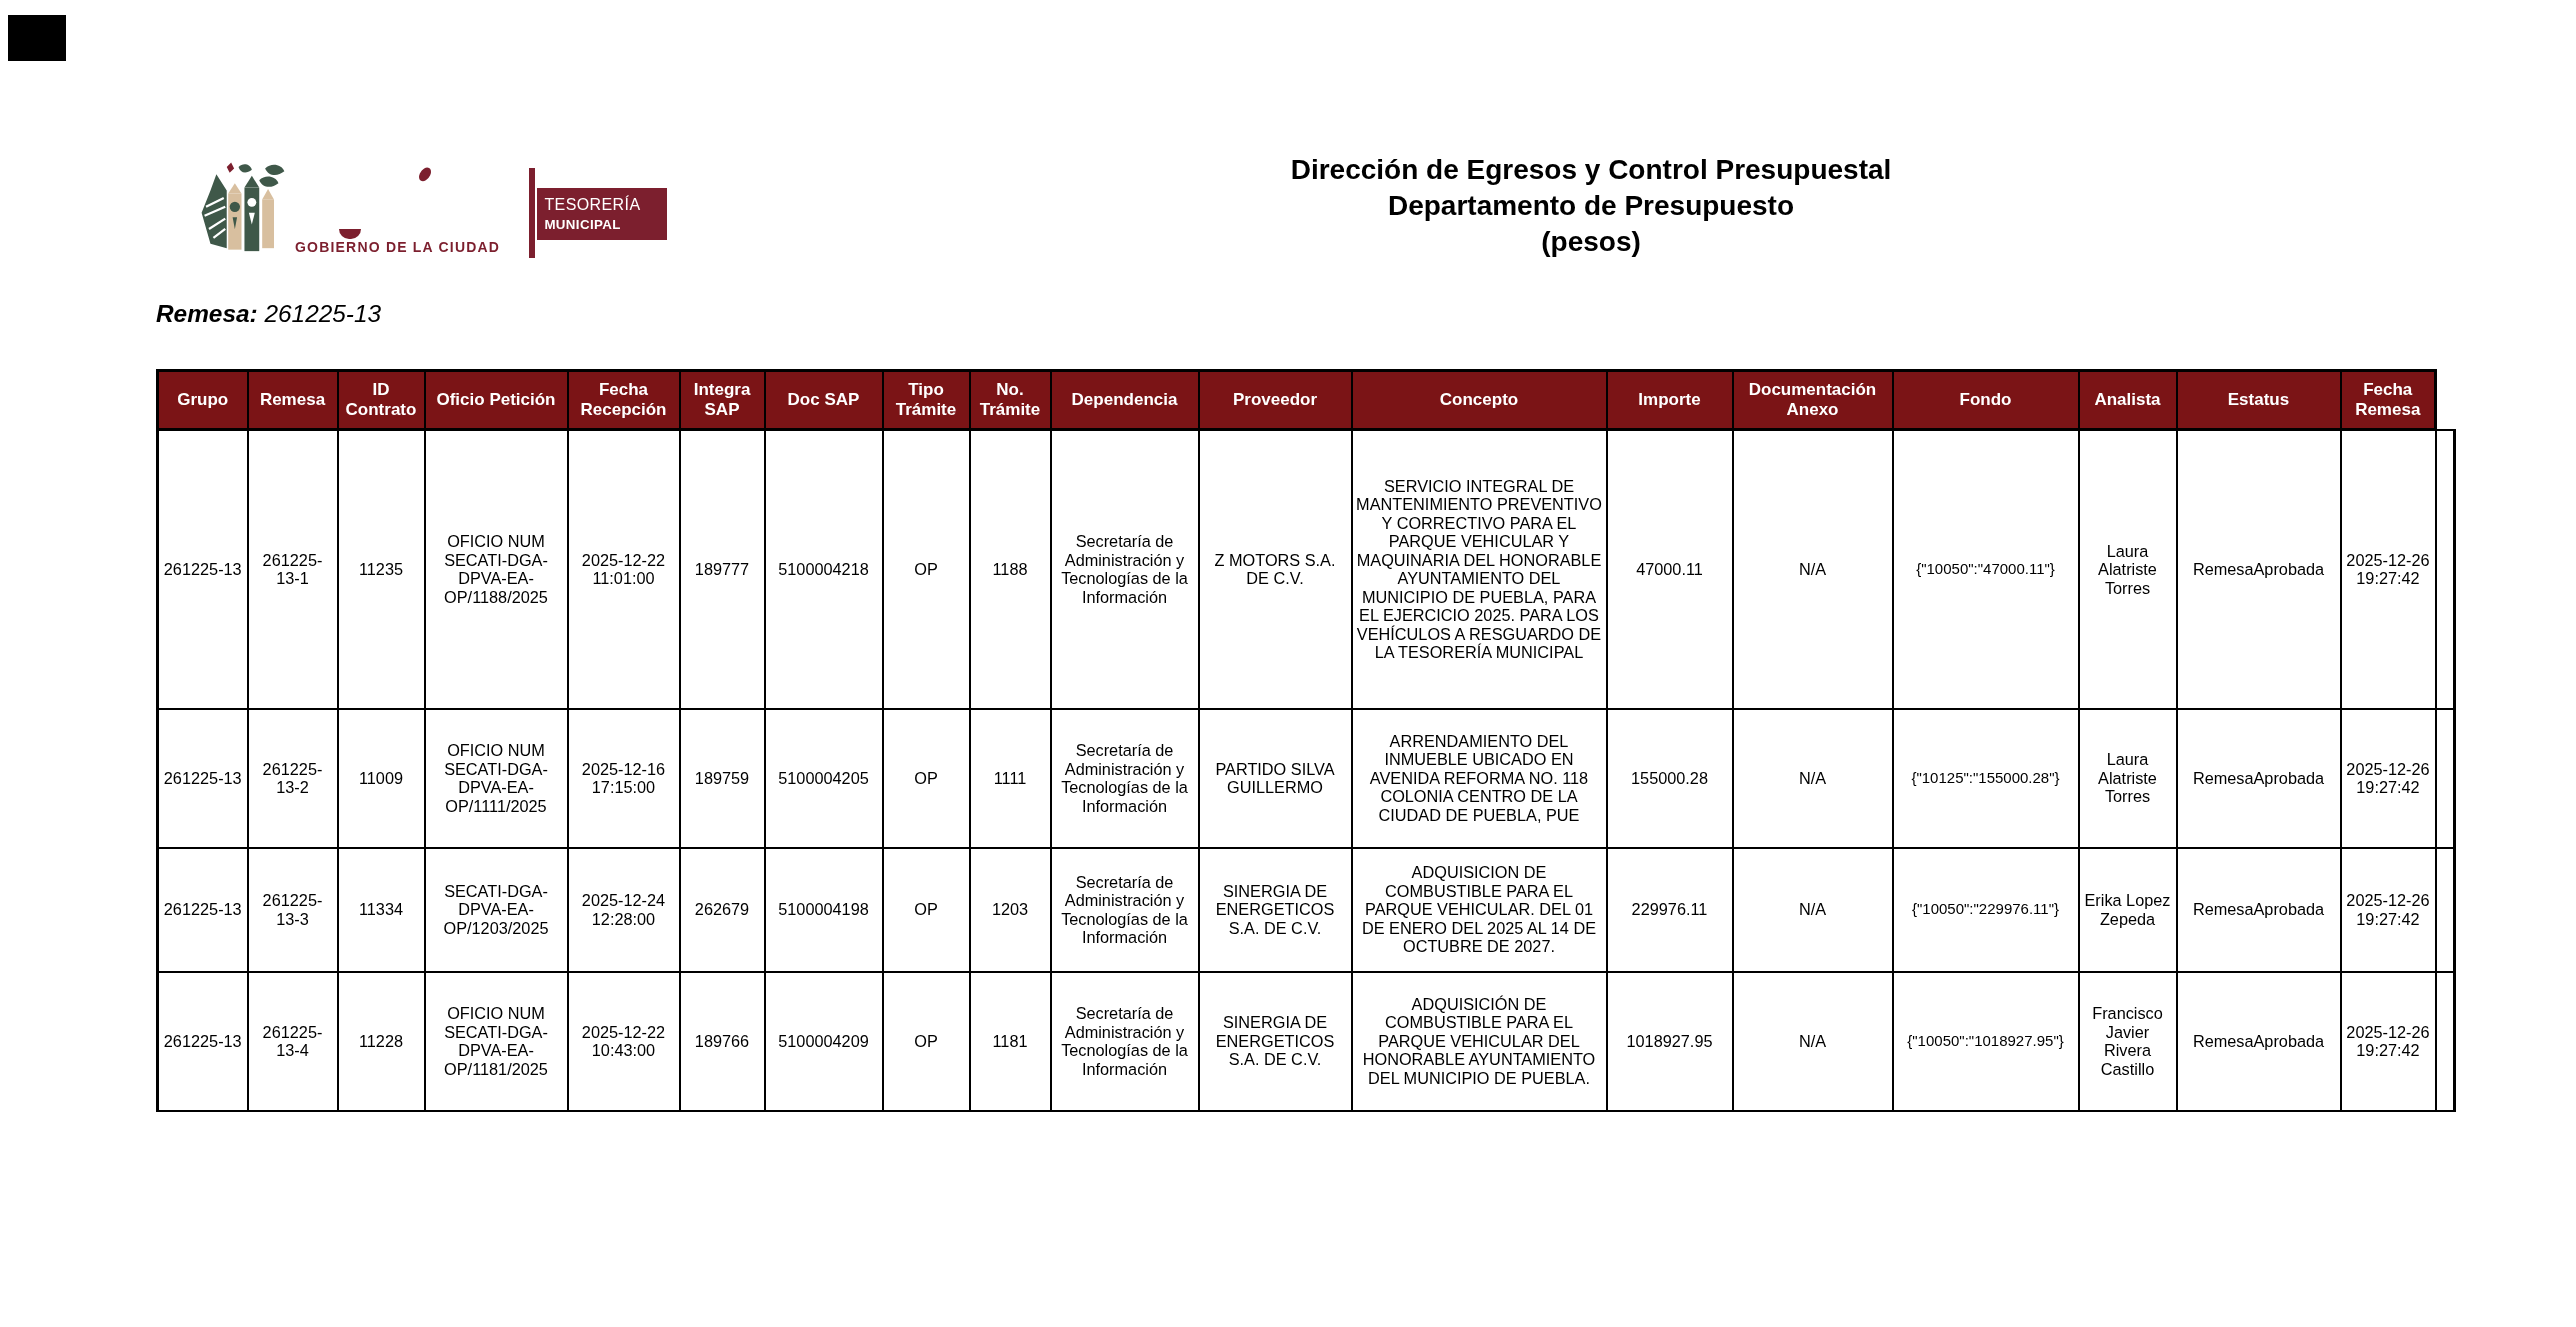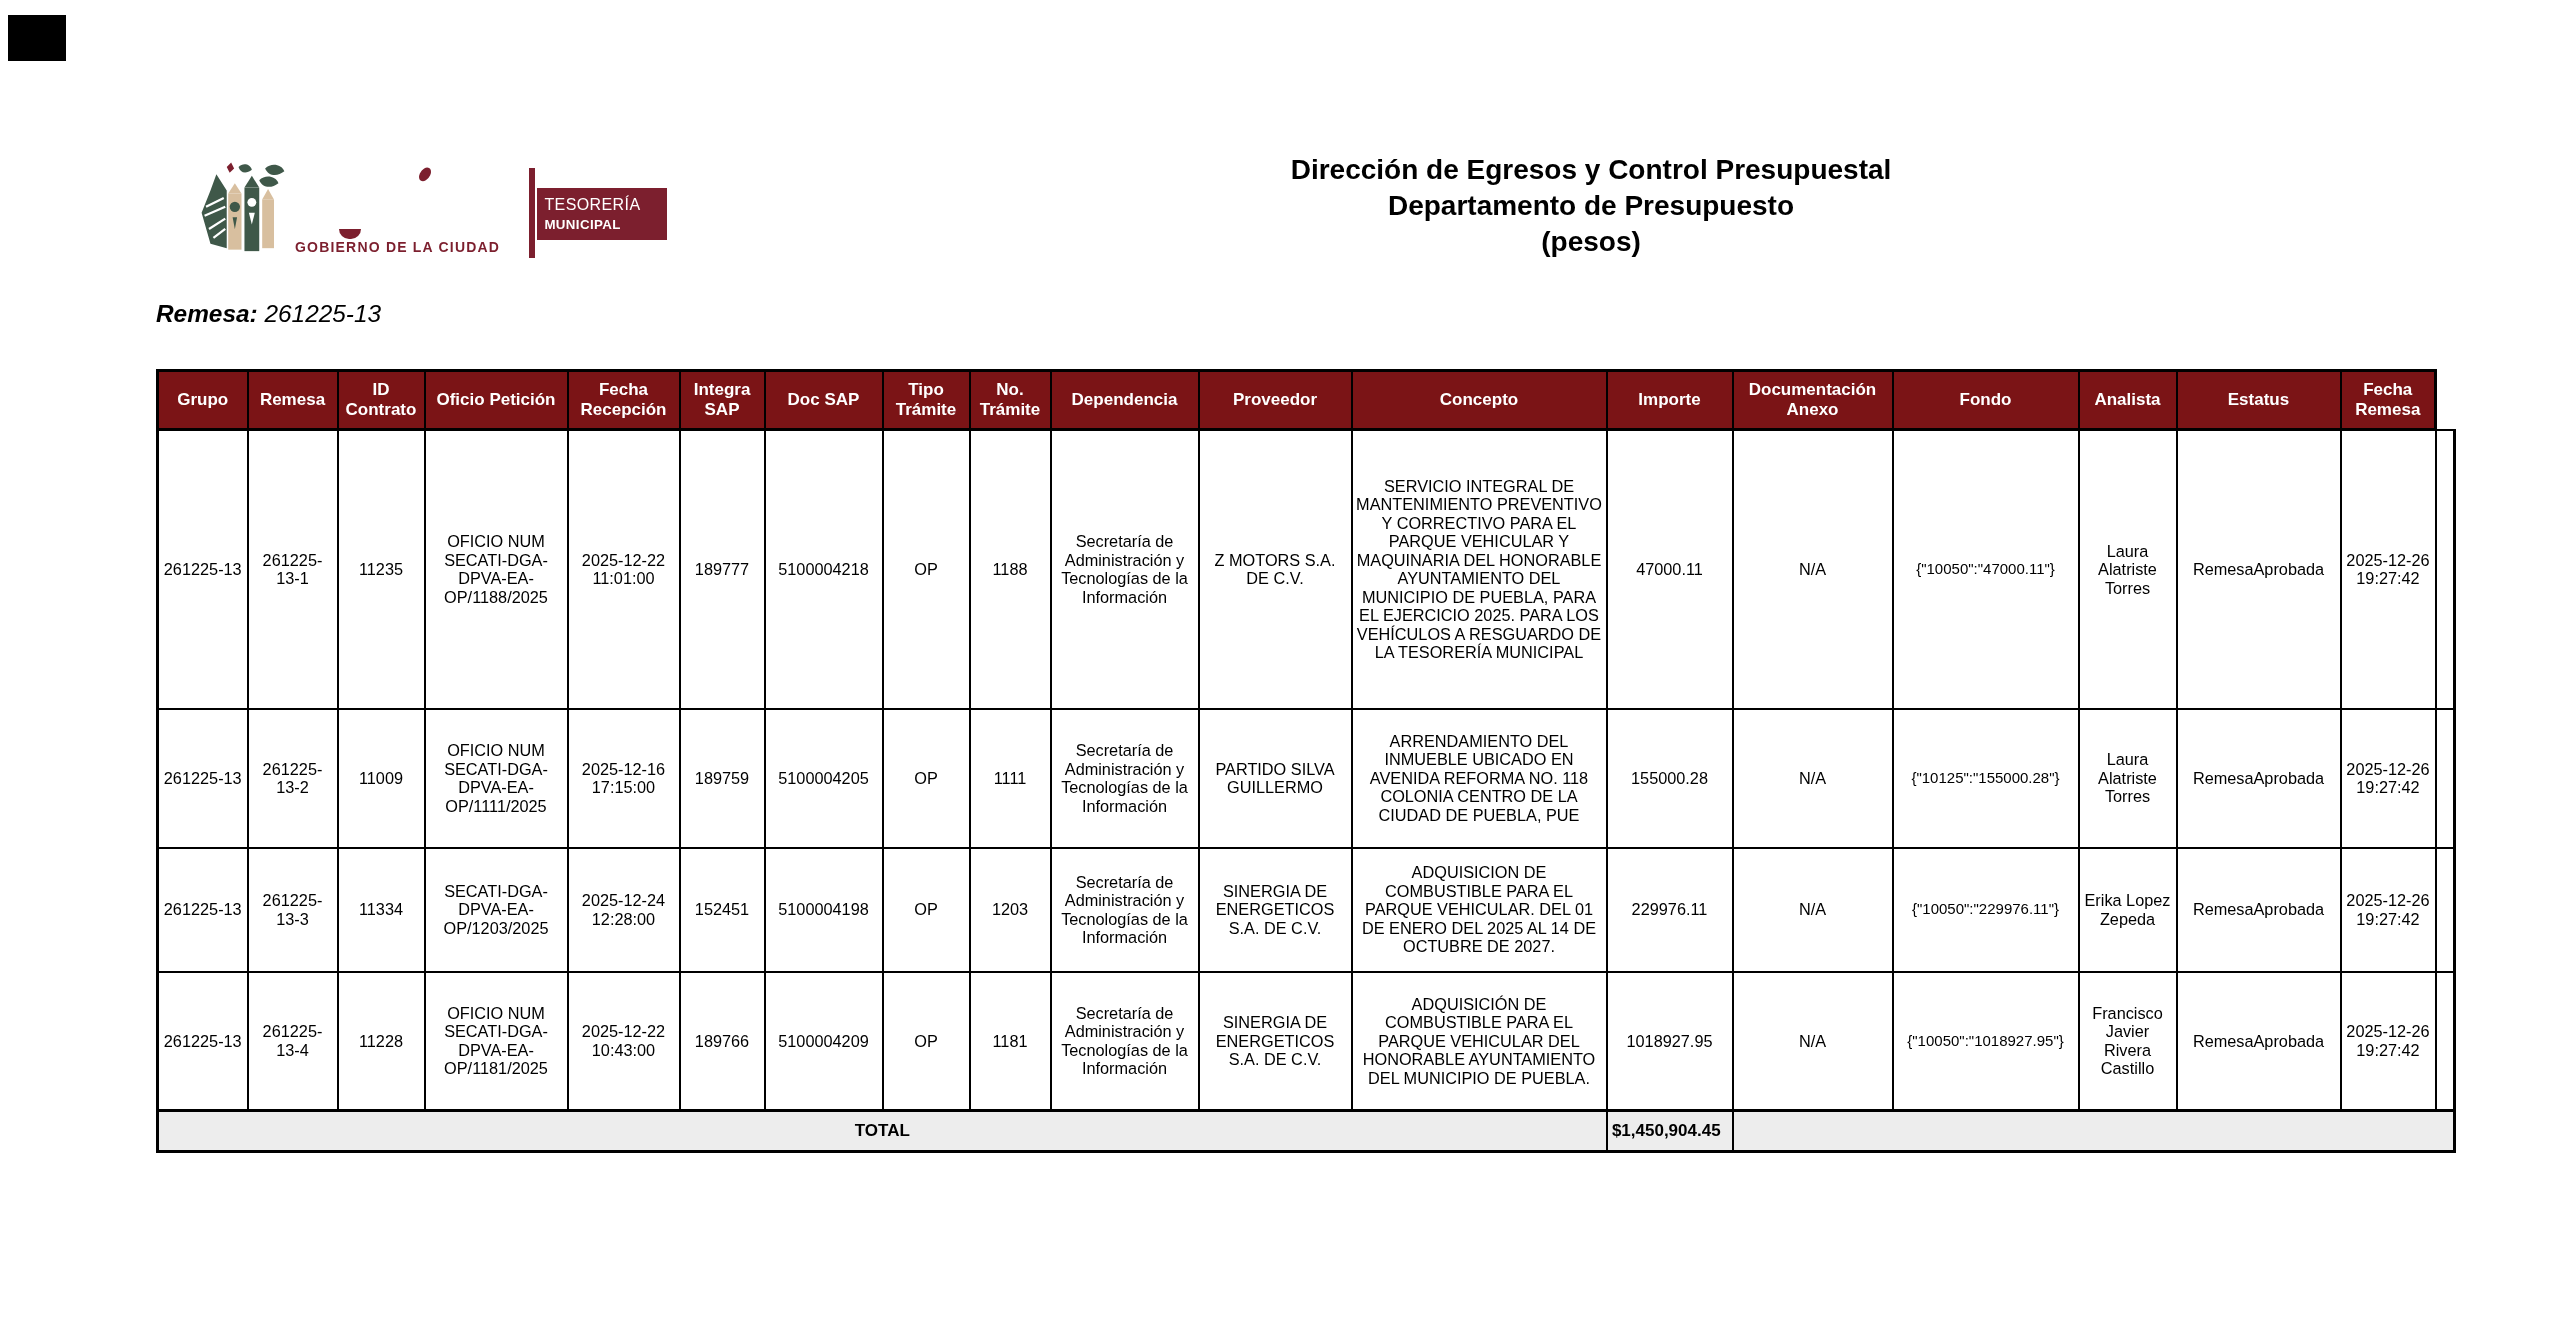--- a/index.html
+++ b/index.html
@@ -186,21 +186,21 @@
           <td>RemesaAprobada</td>
           <td>2025-12-26 19:27:42</td>
           <td class="ghost"></td>
         </tr>
         <tr style="height: 124px;">
           <td>261225-13</td>
           <td>261225-13-3</td>
           <td>11334</td>
           <td>SECATI-DGA-DPVA-EA-OP/1203/2025</td>
           <td>2025-12-24 12:28:00</td>
-          <td>152451</td>
+          <td>262679</td>
           <td>5100004198</td>
           <td>OP</td>
           <td>1203</td>
           <td>Secretaría de Administración y Tecnologías de la Información</td>
           <td>SINERGIA DE ENERGETICOS S.A. DE C.V.</td>
           <td>ADQUISICION DE COMBUSTIBLE PARA EL PARQUE VEHICULAR. DEL 01 DE ENERO DEL 2025 AL 14 DE OCTUBRE DE 2027.</td>
           <td>229976.11</td>
           <td>N/A</td>
           <td class="fondo">{"10050":"229976.11"}</td>
           <td>Erika Lopez Zepeda</td>
@@ -222,21 +222,16 @@
           <td>SINERGIA DE ENERGETICOS S.A. DE C.V.</td>
           <td>ADQUISICIÓN DE COMBUSTIBLE PARA EL PARQUE VEHICULAR DEL HONORABLE AYUNTAMIENTO DEL MUNICIPIO DE PUEBLA.</td>
           <td>1018927.95</td>
           <td>N/A</td>
           <td class="fondo">{"10050":"1018927.95"}</td>
           <td>Francisco Javier Rivera Castillo</td>
           <td>RemesaAprobada</td>
           <td>2025-12-26 19:27:42</td>
           <td class="ghost"></td>
         </tr>
-        <tr class="total-row">
-          <td colspan="12">TOTAL</td>
-          <td class="total-amount">$1,450,904.45</td>
-          <td colspan="6" class="total-tail"></td>
-        </tr>
       </tbody>
     </table>
 </div>
 
 
 </body></html>

